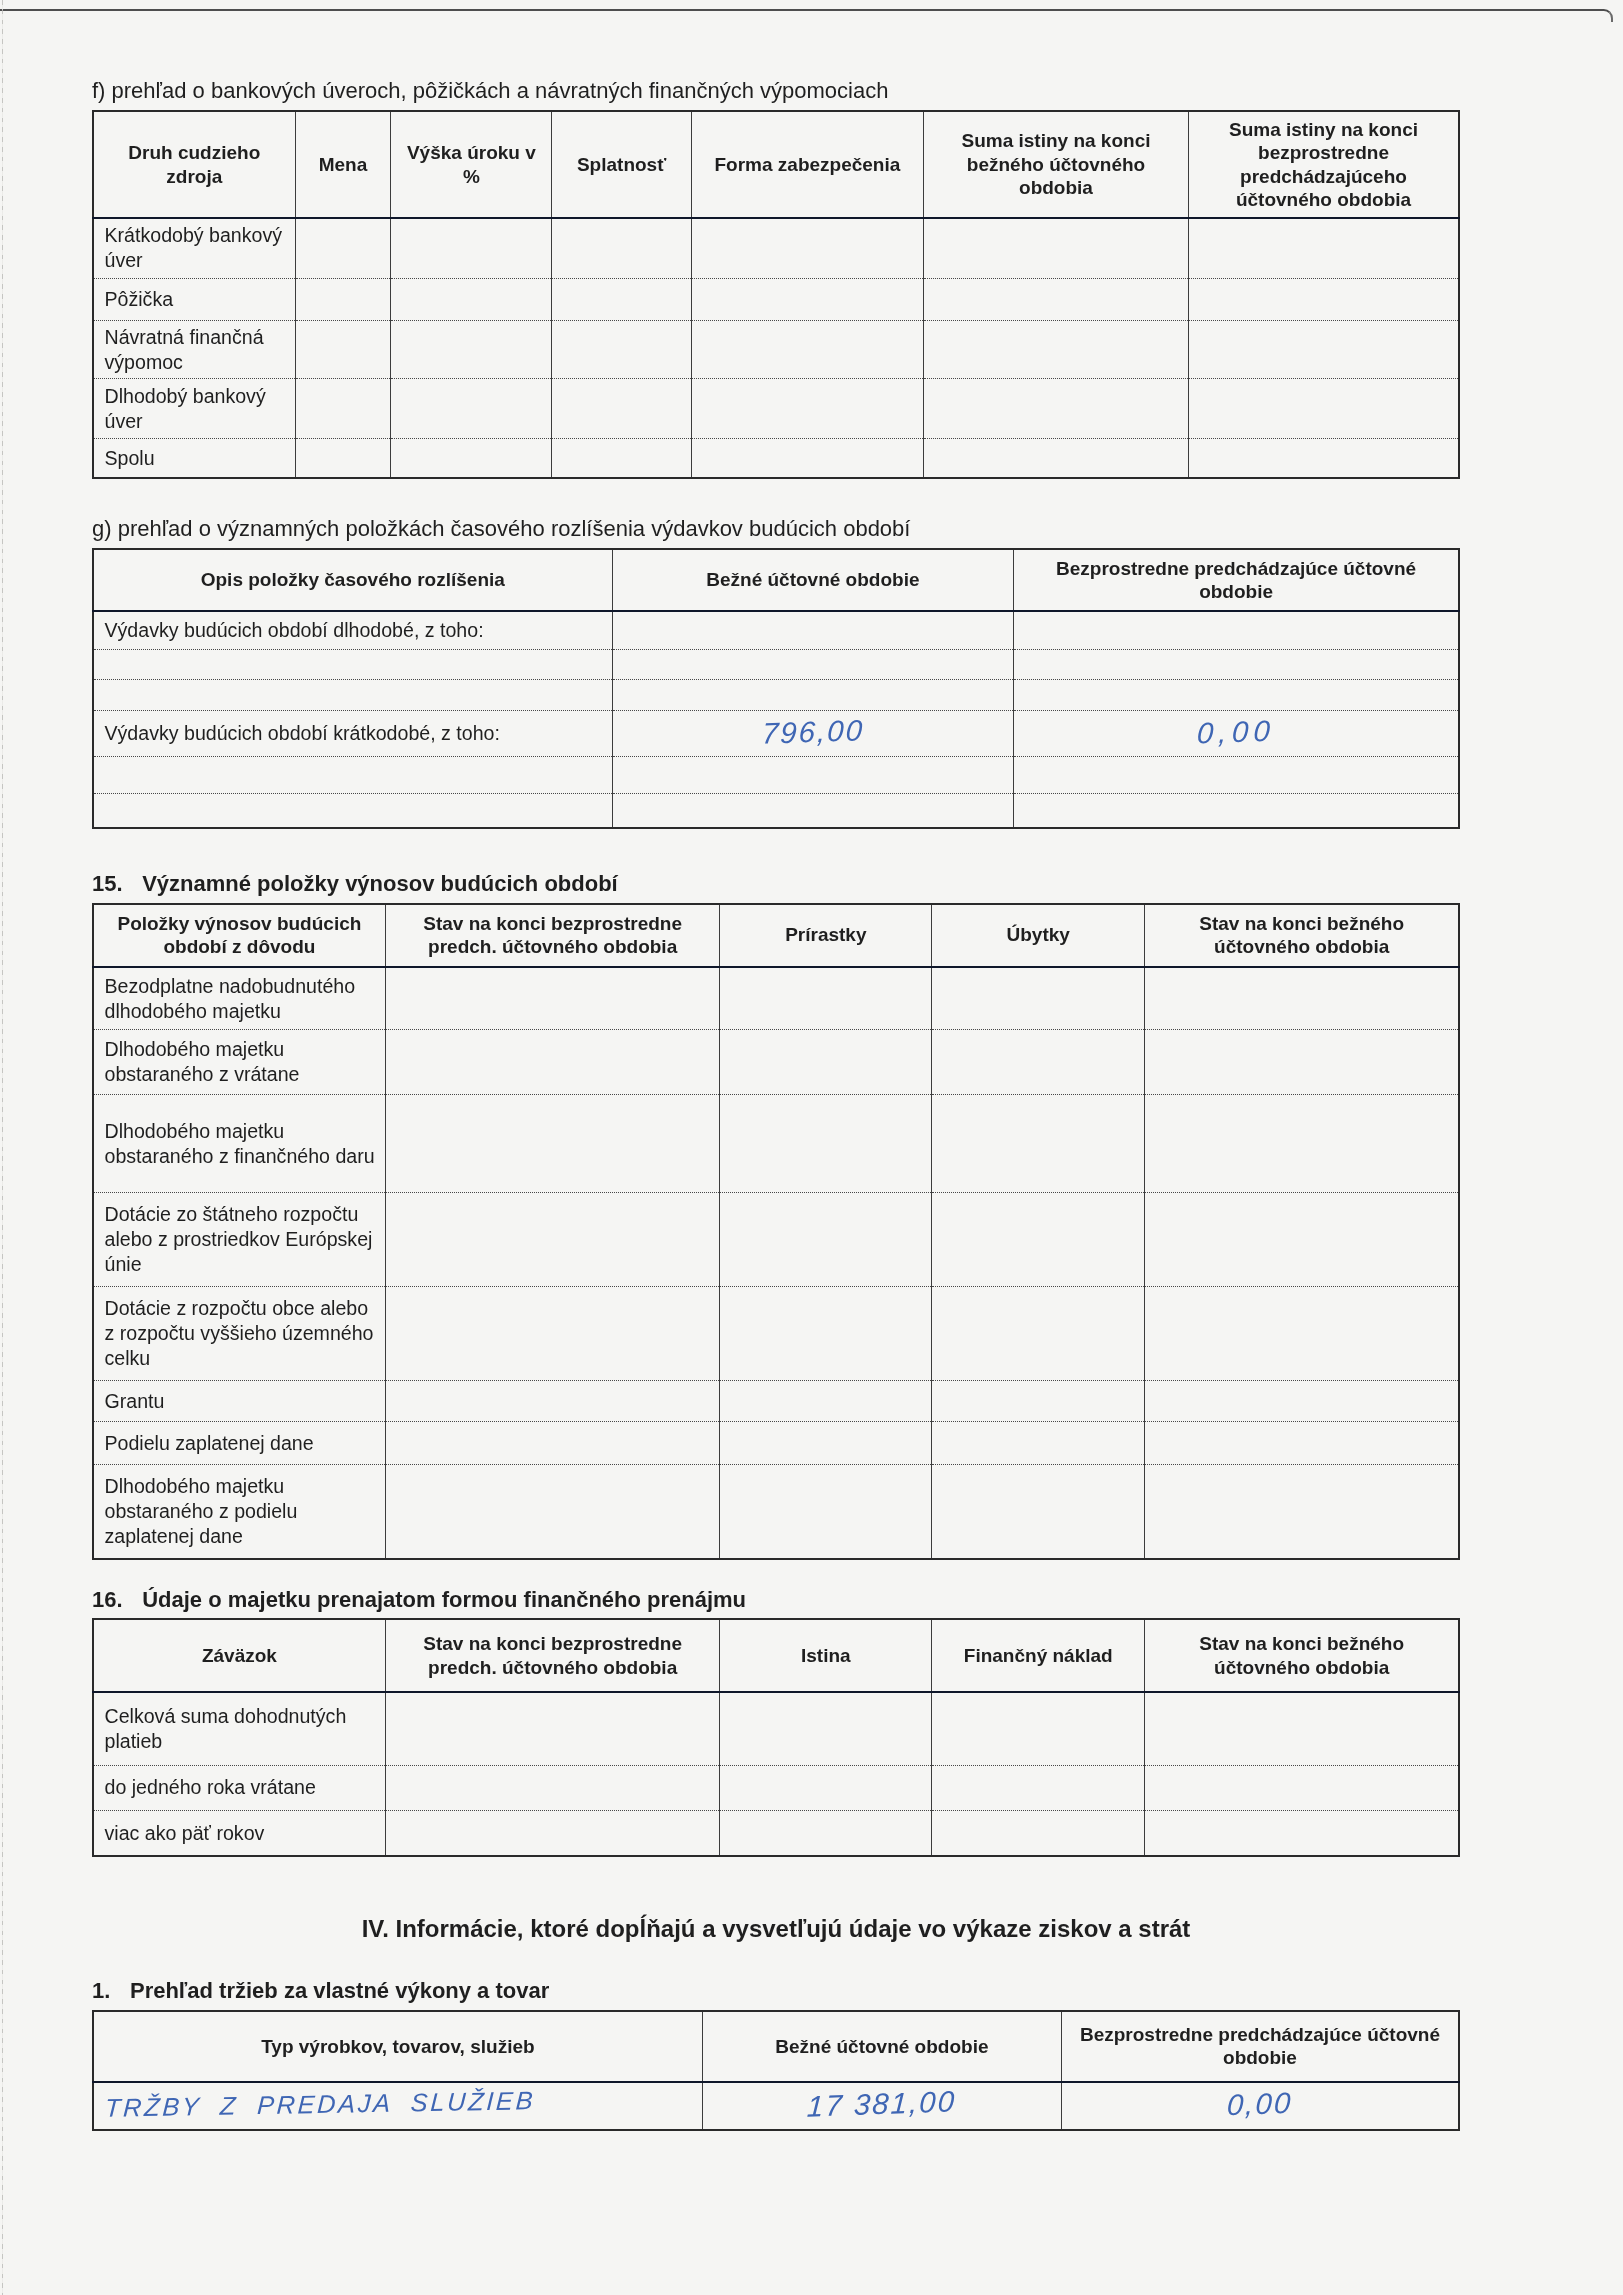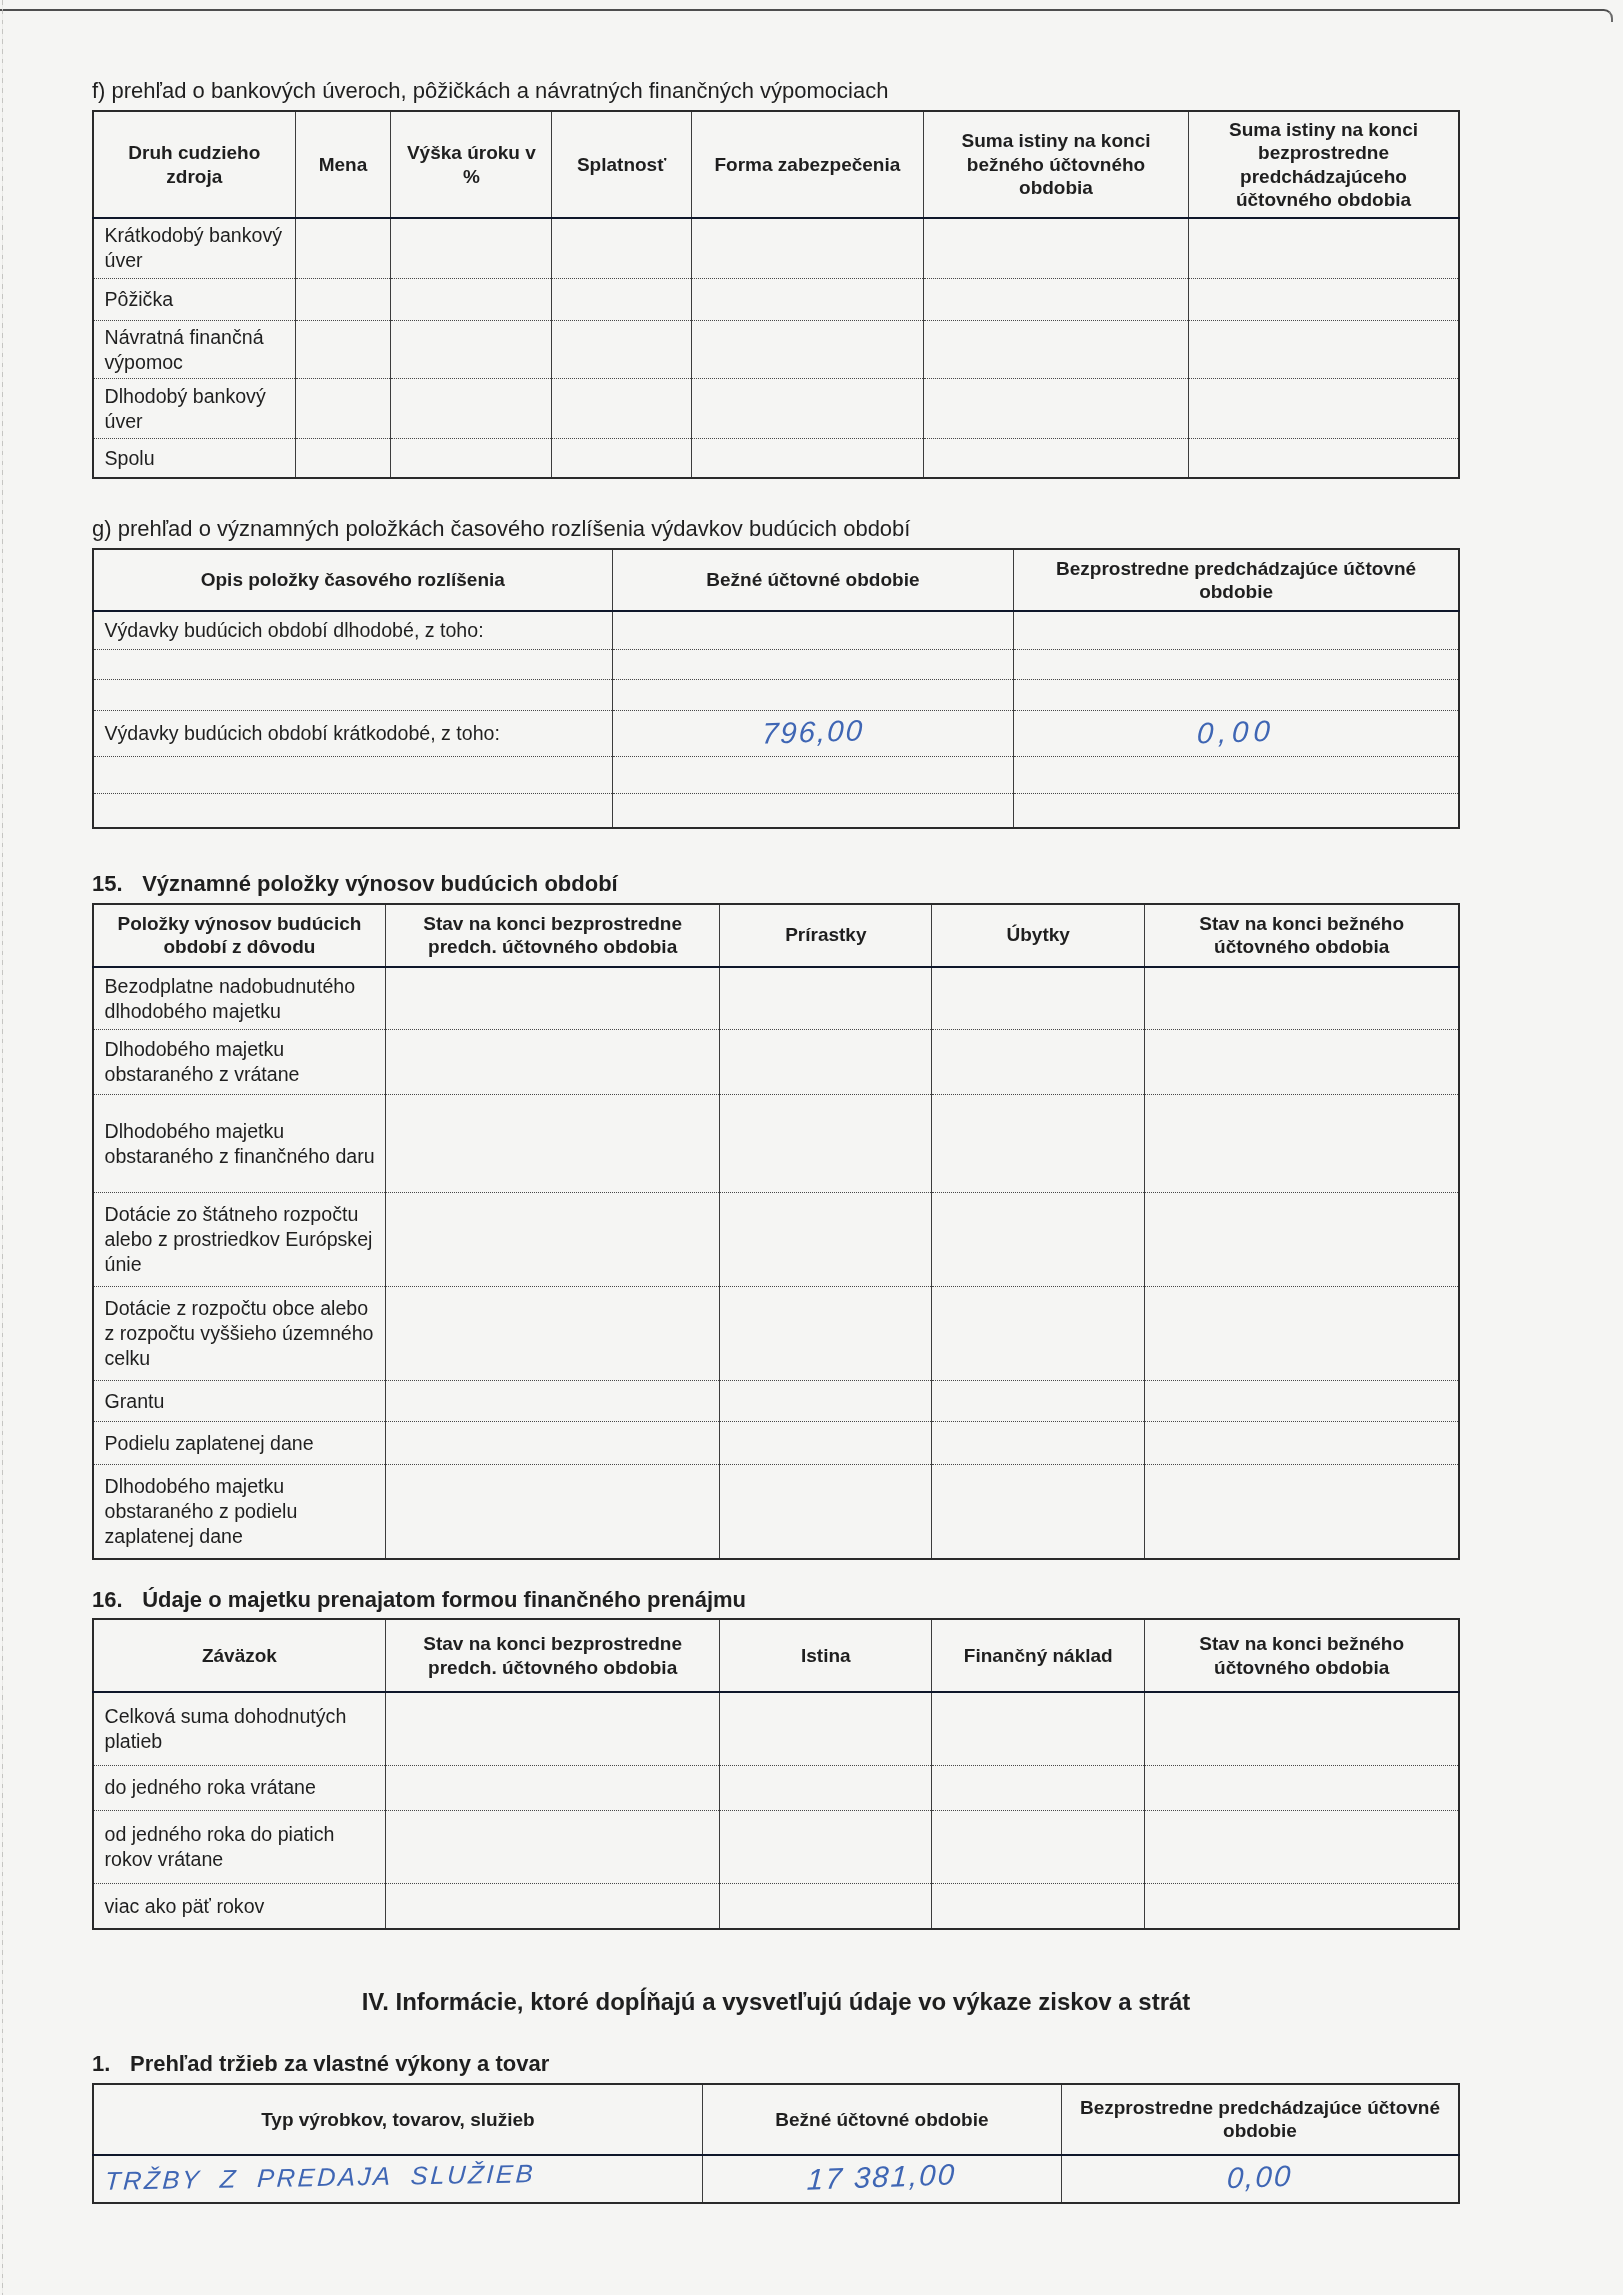--- a/index.html
+++ b/index.html
@@ -341,27 +341,20 @@
         <td></td>
             <td></td>
       </tr>
       <tr style="height:45px">
         <td>do jedného roka vrátane</td>
         <td></td>
             <td></td>
         <td></td>
             <td></td>
       </tr>
-      <tr style="height:73px">
-        <td>od jedného roka do piatich rokov vrátane</td>
-        <td></td>
-            <td></td>
-        <td></td>
-            <td></td>
-      </tr>
       <tr style="height:46px">
         <td>viac ako päť rokov</td>
         <td></td>
             <td></td>
         <td></td>
             <td></td>
       </tr>
     </tbody>
       </table>
 

